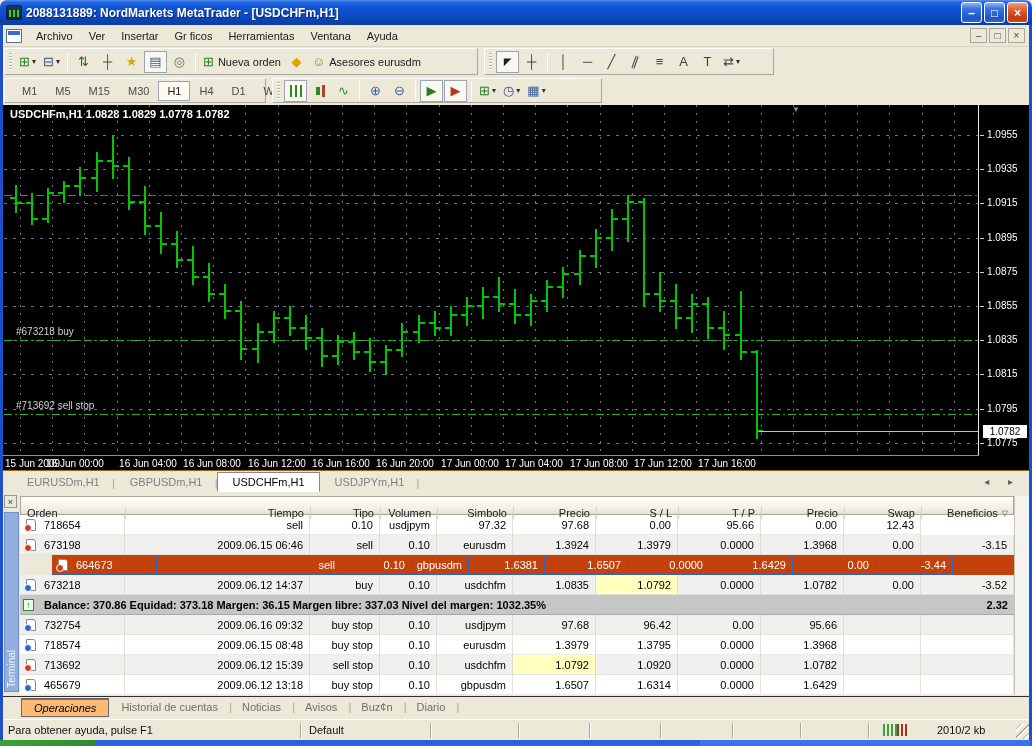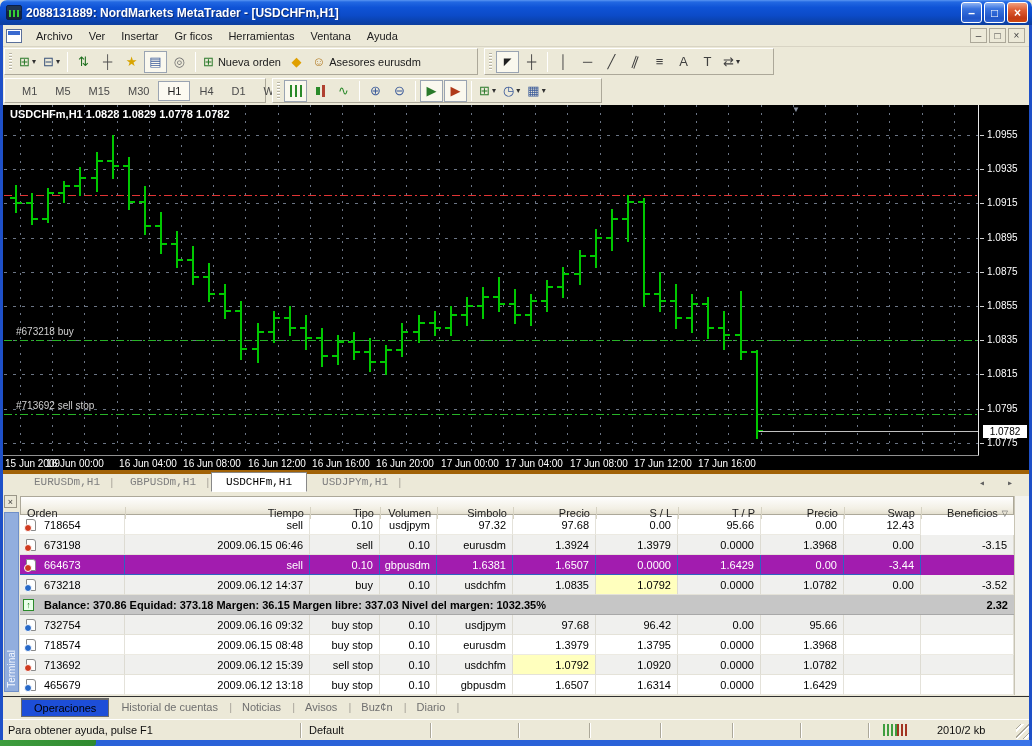--- a/index.html
+++ b/index.html
@@ -75,37 +75,37 @@
   #price-axis { position:absolute; left:977px; top:0; width:49px; height:350px; }
   .ptick { position:absolute; left:0; width:4px; height:1px; background:#d0d0d0; }
   .plabel { position:absolute; left:7px; color:#fff; font-size:10px; }
   #ptag { position:absolute; left:3px; width:44px; height:13px; background:#fff; color:#000; font-size:10px;
     text-align:center; line-height:13px; z-index:5; }
   #time-axis { position:absolute; left:0; top:350px; width:976px; height:15px; border-top:1px solid #909090; }
   .tlabel { position:absolute; top:2px; color:#fff; font-size:10px; white-space:nowrap; }
 
   
   #chart-tabbar { position:absolute; left:3px; top:470px; width:1026px; height:22px; background:#ECE9D8;
-    border-top:4px solid #a16207; display:flex; align-items:flex-end; padding:0 0 0 16px;font-family:Liberation Mono, monospace; }
+    border-top:1px solid #a16207; display:flex; align-items:flex-end; padding:0 0 0 9px; }
   .ctab { padding:3px 14px; color:#7f7f7f; border:1px solid transparent; position:relative; }
   .ctab .sep { position:absolute; right:-1px; top:4px; color:#a8a49a; }
   .ctab.active { background:#fff; border:1px solid #888; border-bottom:1px solid #fff; color:#000; }
   #tab-arrows { margin-left:auto; margin-right:8px; color:#606060; font-size:10px; letter-spacing:8px; align-self:center; }
 
   
   #terminal { position:absolute; left:3px; top:492px; width:1026px; height:207px; background:#ECE9D8; }
   #term-close { position:absolute; left:1px; top:3px; width:13px; height:13px; border:1px solid #9a96886; border:1px solid #9a9688;
     background:#ECE9D8; font-size:9px; color:#404040; display:flex; align-items:center; justify-content:center; }
   #term-strip { position:absolute; left:1px; top:20px; width:15px; height:180px; background:#92aede; border:1px solid #6f8fc8;
     display:flex; align-items:flex-end; justify-content:center; }
   #term-strip span { writing-mode:vertical-rl; transform:rotate(180deg); color:#f4f8ff; font-size:10px; padding-top:3px; }
   #table { position:absolute; left:17px; top:4px; width:994px; }
   .trow { display:grid; grid-template-columns:105px 185px 70px 57px 76px 83px 82px 83px 83px 77px 93px; height:20px; background:#fff; }
   .trow.zebra { background:#f0f0ee; }
-  .trow.sel { background:#a21caf; color:#fff; }
+  .trow.sel { background:#c2410c; color:#fff;margin-left:32px; }
   .trow.sel .cell { border-color:#2f63c1; }
   #thead { display:grid; grid-template-columns:105px 185px 70px 57px 76px 83px 82px 83px 83px 77px 93px; height:19px;
     background:linear-gradient(180deg,#fefefe,#f2efe4 70%,#e4e0d0); border:1px solid #aca899; border-bottom:1px solid #aca899; }
   #thead .hcell { display:flex; align-items:center; padding:0 6px; color:#202020; border-right:1px solid #d6d2c2;margin-top:10px; }
   #thead .hcell.r { justify-content:flex-end; }
   .hsort { font-size:8px; margin-left:4px; color:#606060; }
   .cell { display:flex; align-items:center; padding:0 6px; border-right:1px solid #e4e2da; border-bottom:1px solid #eceae2;
     overflow:hidden; white-space:nowrap; }
   .trow.zebra .cell { border-right-color:#dddbd2; border-bottom-color:#e4e2d8; }
   .cell.r { justify-content:flex-end; }
@@ -117,21 +117,21 @@
     font-size:9px; line-height:11px; text-align:center; font-weight:bold; }
   .balance-row .btext { flex:1; }
   .balance-row .btotal { width:90px; text-align:right; padding-right:6px; }
   #tbl-endline { position:absolute; left:0px; top:204px; width:1026px; height:1px; background:#303030; }
   #vscroll { position:absolute; left:1011px; top:4px; width:15px; height:199px; background:#f4f3ee; border-left:1px solid #c8c4b4; }
 
   
   #bottom-tabs { position:absolute; left:3px; top:699px; width:1026px; height:20px; background:#ECE9D8; display:flex; align-items:flex-start; padding-left:18px; }
   .btab { padding:2px 12px; color:#6f6f6f; position:relative; }
   .btab .sep { position:absolute; right:-2px; top:2px; color:#a8a49a; }
-  .btab.active { background:#1d4ed8; border:1px solid #6a6a6a; border-top-width:2px; color:#000; margin-top:-1px; }
+  .btab.active { background:#fdba74; border:1px solid #6a6a6a; border-top-width:2px; color:#000; margin-top:-1px;font-style:italic; }
 
   
   #statusbar { position:absolute; left:0px; top:719px; width:1032px; height:21px; background:#ECE9D8;
     border-top:1px solid #fff; display:flex; align-items:center; }
   .scell { height:15px; display:flex; align-items:center; padding:0 8px; border-left:1px solid #aca899; box-shadow:1px 0 0 #fff inset; color:#101010; }
   .scell:first-child { border-left:none; box-shadow:none; }
   #traffic { display:flex; align-items:flex-end; gap:0; height:12px; margin:0 6px; }
   #traffic .g { width:14px; height:12px; background:repeating-linear-gradient(90deg,#3f9e3f 0 2px,transparent 2px 4px); }
   #traffic .r { width:10px; height:12px; background:repeating-linear-gradient(90deg,#a23420 0 2px,transparent 2px 4px); }
   #grip { position:absolute; right:1px; bottom:1px; width:15px; height:15px;

